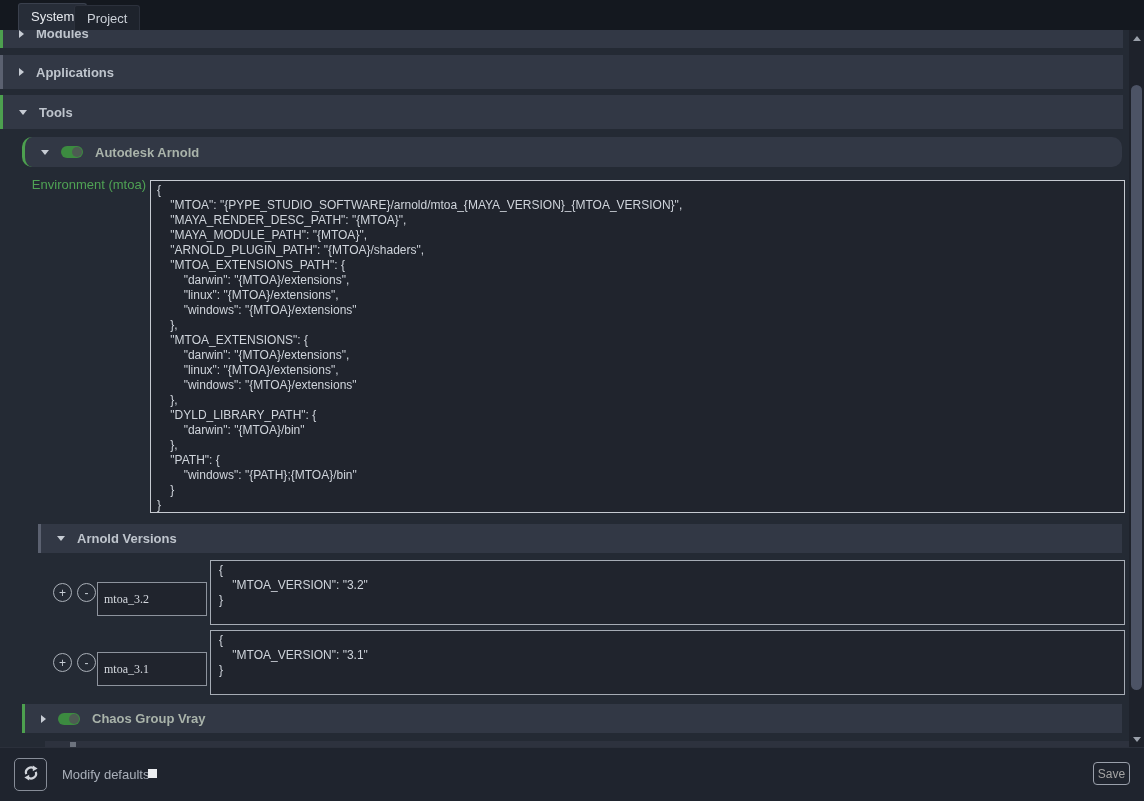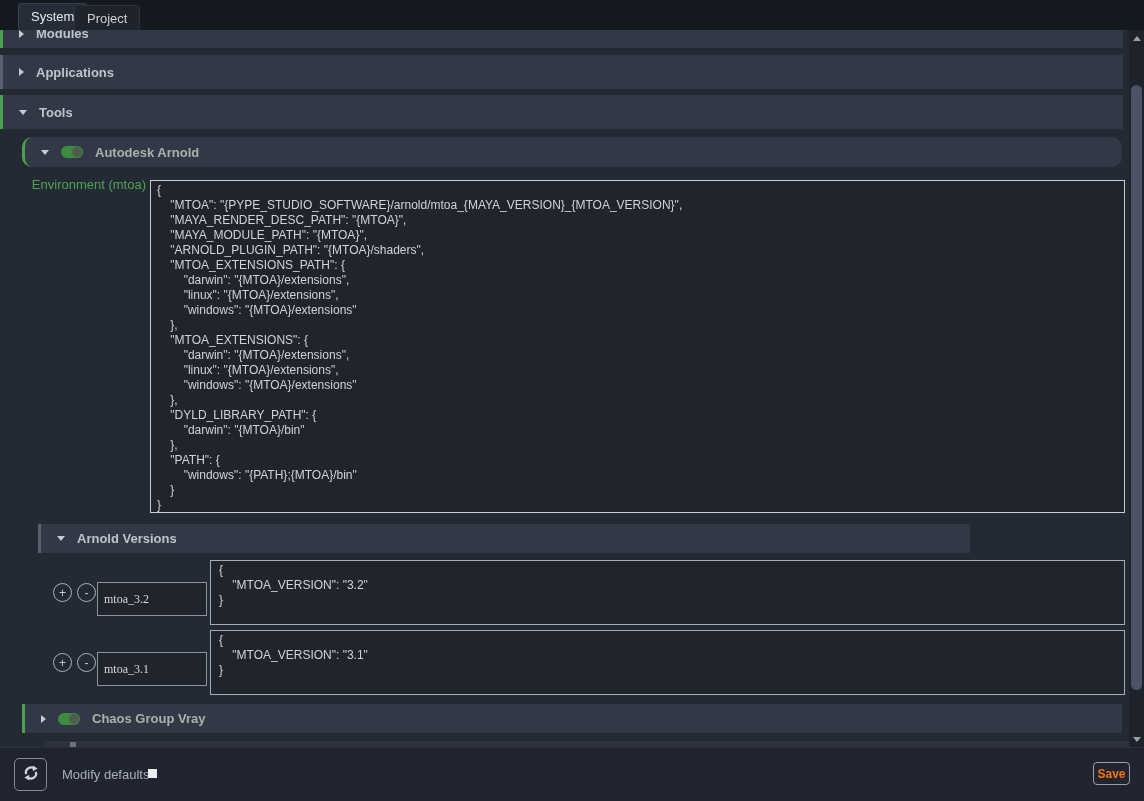--- a/index.html
+++ b/index.html
@@ -78,22 +78,22 @@
   
   .footer { position:absolute; top:747px; left:0; width:1144px; height:54px; background:#1f242e;
             border-top:1px solid #2b303b; }
   .refresh-btn { position:absolute; left:14px; top:10px; width:33px; height:33px;
                  border:1px solid #878d98; border-radius:5px; background:transparent;
                  display:flex; align-items:center; justify-content:center; cursor:default; }
   .modify-label { position:absolute; left:62px; top:19px; font-size:13px; color:#a9afb9; }
   .chk { position:absolute; left:148px; top:21px; width:9px; height:9px; background:#eceef1; }
   .save-btn { position:absolute; left:1093px; top:14px; width:37px; height:23px;
               border:1px solid #9aa0ab; border-radius:4px; background:transparent;
-              color:#f97316; font-size:12px; font-family:"Liberation Sans", sans-serif;
-              text-align:center; line-height:20px; cursor:default;font-weight:bold; }
+              color:#a3a3a3; font-size:12px; font-family:"Liberation Sans", sans-serif;
+              text-align:center; line-height:20px; cursor:default; }
 </style>
 </head>
 <body>
 
 <div class="tabbar">
   <div class="tab tab-system active">System</div>
   <div class="tab tab-project">Project</div>
 </div>
 
 <div class="content">
@@ -140,21 +140,21 @@
         "windows": "{MTOA}/extensions"
     },
     "DYLD_LIBRARY_PATH": {
         "darwin": "{MTOA}/bin"
     },
     "PATH": {
         "windows": "{PATH};{MTOA}/bin"
     }
 }</textarea>
 
-  <div class="sect" style="left:38px; top:494px; width:932px; height:29px;">
+  <div class="sect" style="left:38px; top:494px; width:1084px; height:29px;">
     <span class="tri-down"></span>
     <span class="sect-label">Arnold Versions</span>
   </div>
 
   <button class="circle-btn" style="left:53px; top:553px;">+</button>
   <button class="circle-btn" style="left:77px; top:553px;">-</button>
   <input class="key-input" style="left: 97px; top: 552px;" type="text" value="mtoa_3.2">
   <textarea class="ver-box" style="left: 210px; top: 530px;" spellcheck="false">{
     "MTOA_VERSION": "3.2"
 }</textarea>

